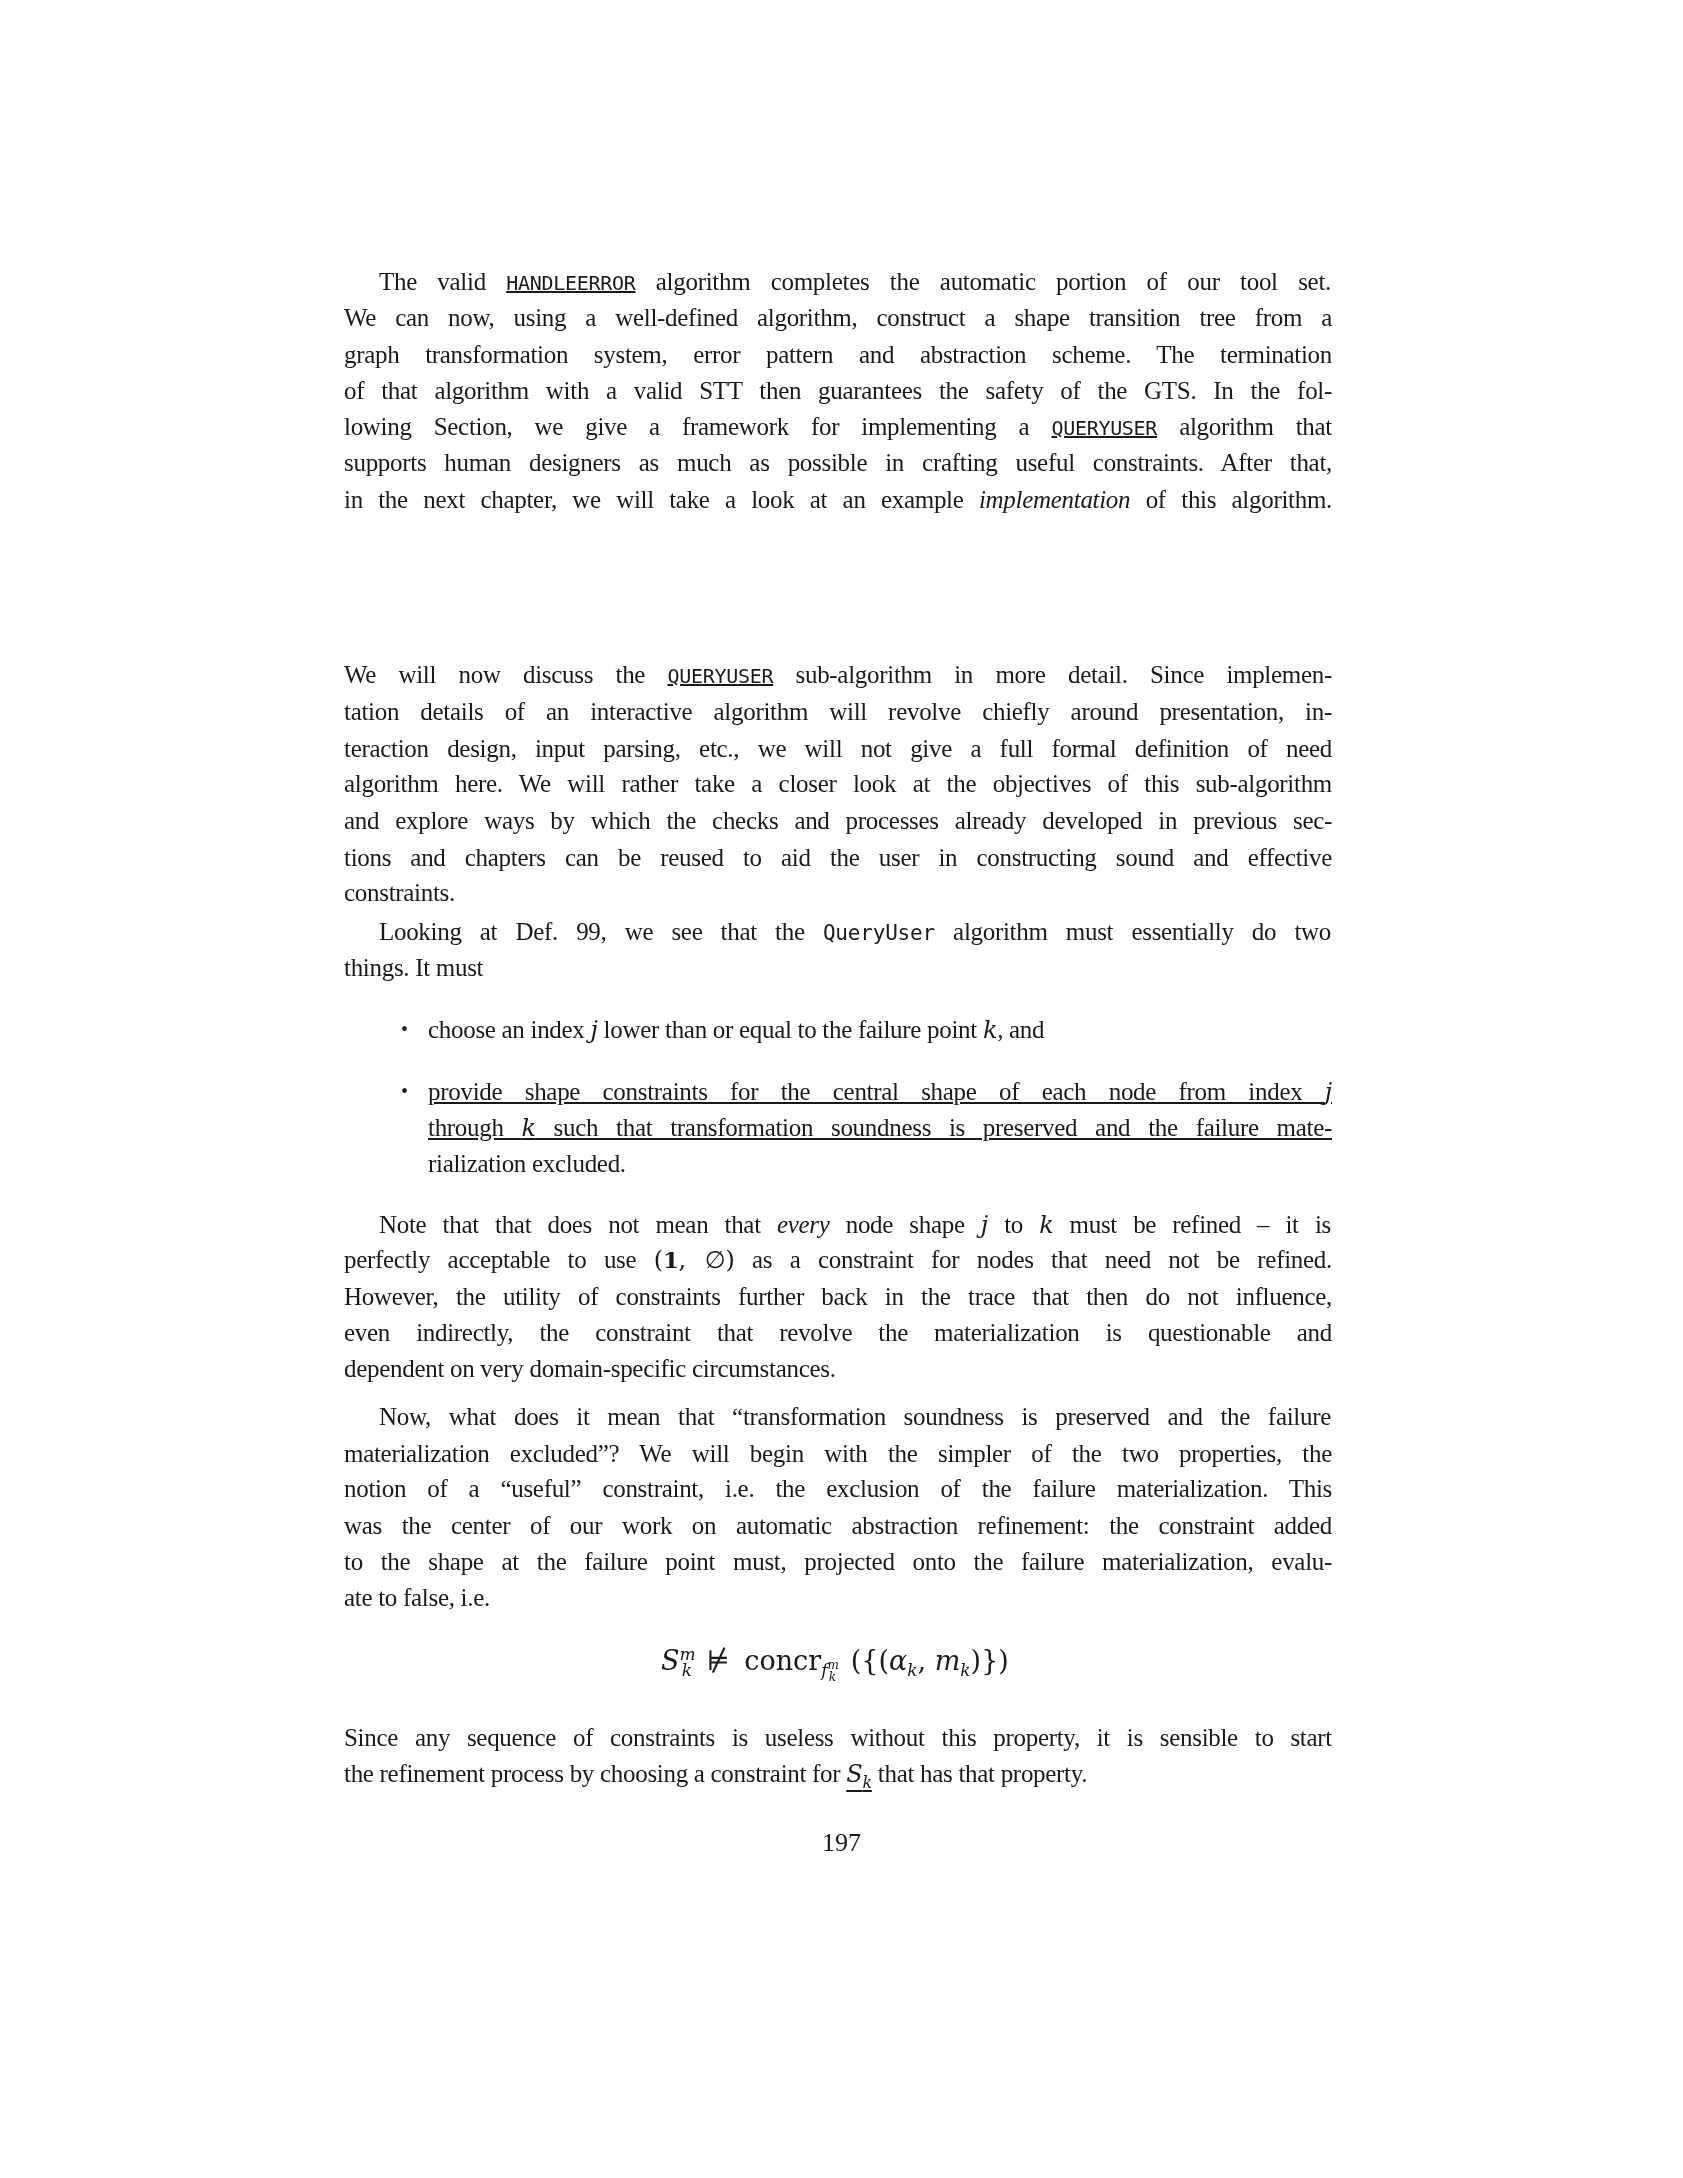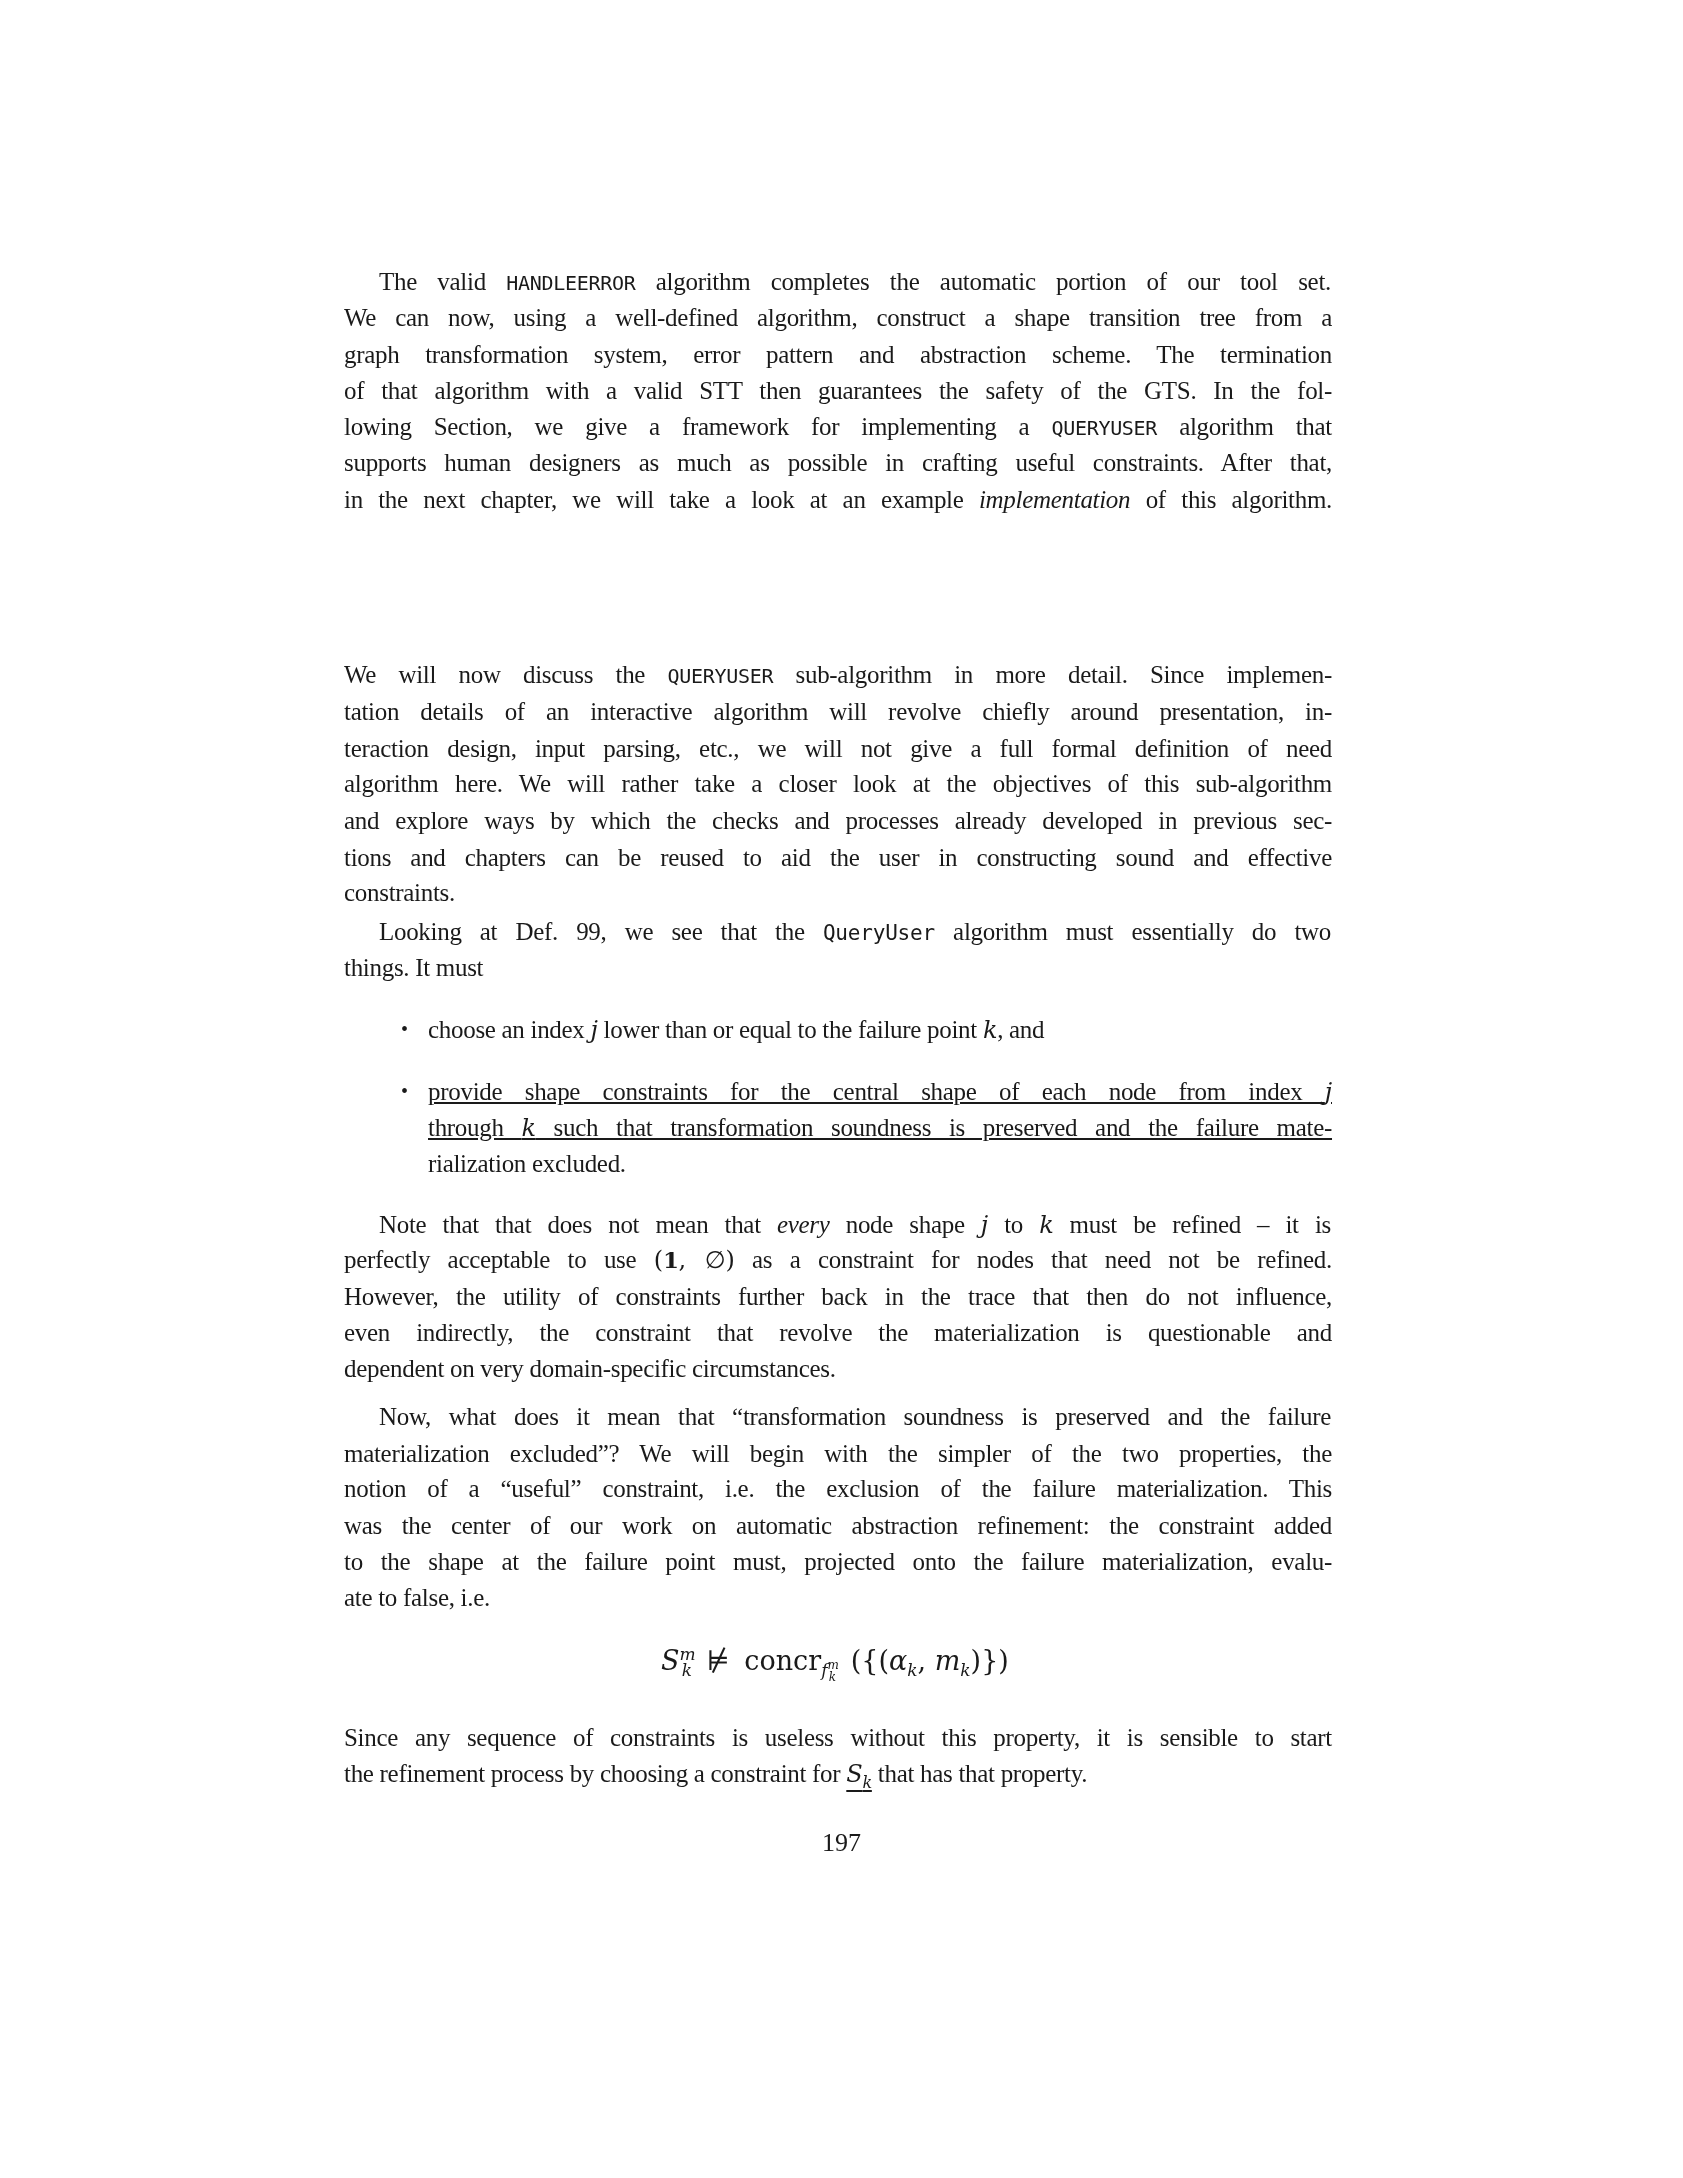--- a/index.html
+++ b/index.html
@@ -4,21 +4,21 @@
 <style>
   html, body { margin: 0; padding: 0; background: #ffffff; }
   body { width: 1683px; height: 2178px; position: relative; overflow: hidden;
          font-family: "Liberation Serif", "DejaVu Serif", serif; color: #1a1a1a; }
   .page { position: absolute; left: 0; top: 0; width: 1683px; height: 2178px; }
   .line { position: absolute; left: 344px; white-space: nowrap; font-size: 25px;
           line-height: 30px; letter-spacing: -0.3px; transform-origin: left bottom; }
   .just { width: 988px; text-align-last: justify; text-align: justify; }
   .indent { left: 379px; }
   .indent.just { width: 952px; }
-  .mono { font-family: "DejaVu Sans Mono", "Liberation Mono", monospace; font-size: 20px; letter-spacing: -0.3px; }
+  .mono { font-family: "DejaVu Sans Mono", "Liberation Mono", monospace; font-size: 20px; letter-spacing: -0.3px; text-decoration: underline; }
   .mono-mixed { font-family: "DejaVu Sans Mono", "Liberation Mono", monospace; font-size: 21px; letter-spacing: -0.2px; }
   em, .it { font-style: italic; }
   .math { font-family: "DejaVu Serif", "Liberation Serif", serif; font-style: italic; font-size: 24px; }
   .mathr { font-family: "DejaVu Serif", "Liberation Serif", serif; font-style: normal; font-size: 24px; }
   .bold1 { font-weight: bold; font-family: "DejaVu Serif", serif; font-size: 23px; }
   .heading { position: absolute; left: 344px; top: 572px; font-size: 28px; line-height: 34px;
              white-space: nowrap; letter-spacing: 0.2px; }
   .heading .num { display: inline-block; width: 65px; }
   .sc { font-variant: small-caps; }
   .bullet { position: absolute; left: 401px; font-size: 20px; }

